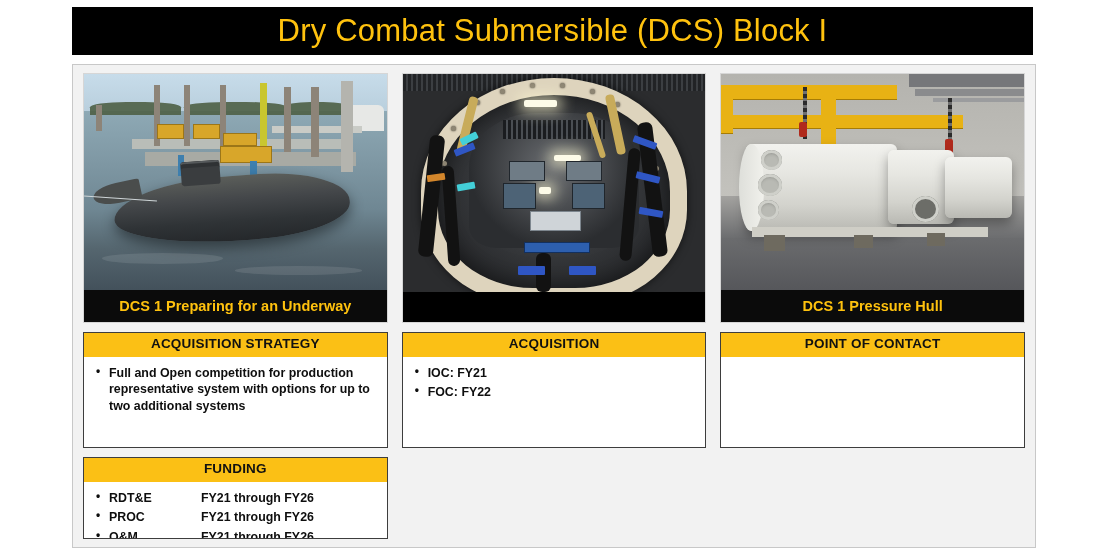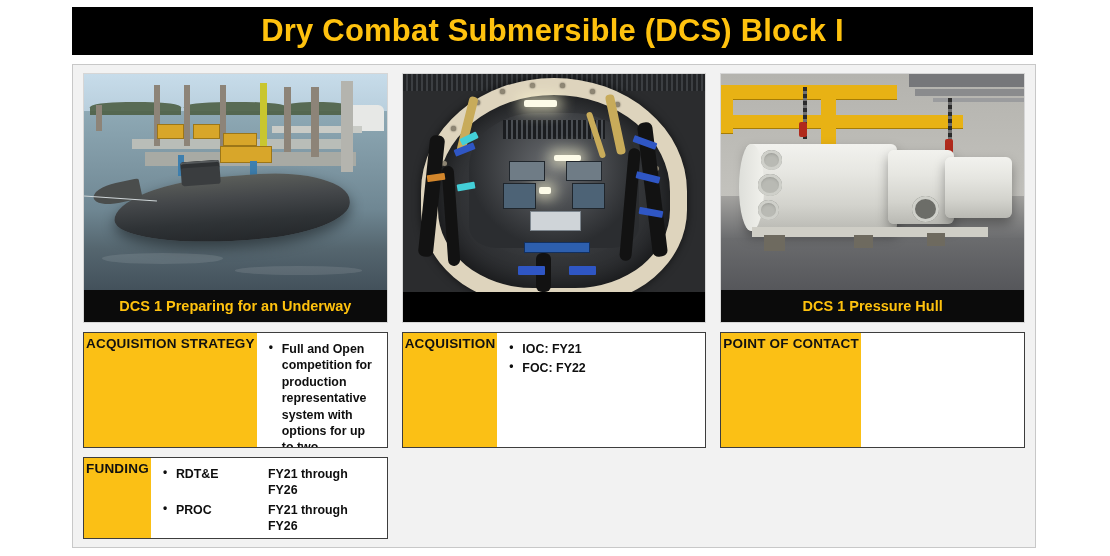--- a/index.html
+++ b/index.html
@@ -27,21 +27,21 @@
     width: 961px;
     height: 48px;
     background: #000000;
     display: flex;
     align-items: center;
     justify-content: center;
   }
   #title-text {
     color: #FFC20E;
     font-size: 31px;
-    font-weight: bold;
+    font-weight: normal;
     letter-spacing: 0.2px;
     white-space: nowrap;
     font-family: "Liberation Sans", sans-serif;
   }
 
   
   #content-panel {
     position: absolute;
     left: 72px;
     top: 64px;
@@ -142,21 +142,21 @@
   .p3-cap { position:absolute; background:linear-gradient(90deg,#dedfda,#f1f1ec); border-radius:50%/50%; }
   .p3-port { position:absolute; border-radius:50%; background:#b9bab4; box-shadow: inset 0 0 0 3px #cfd0ca, inset 0 2px 4px rgba(0,0,0,.4); }
   .p3-cradle { position:absolute; background:#dedcd4; }
   .p3-floor { position:absolute; left:0; bottom:0; width:100%; height:25%; background:linear-gradient(#6b6c6e,#55565a); }
 
   
   .info-box {
     background: #ffffff;
     border: 1.5px solid #3d3d3d;
     display: flex;
-    flex-direction: row;
+    flex-direction: column;
     overflow: hidden;
   }
   .info-header {
     background: #FBC015;
     color: #111111;
     font-size: 13.5px;
     font-weight: bold;
     text-align: center;
     padding: 4px 2px 5px 2px;
     letter-spacing: .2px;

